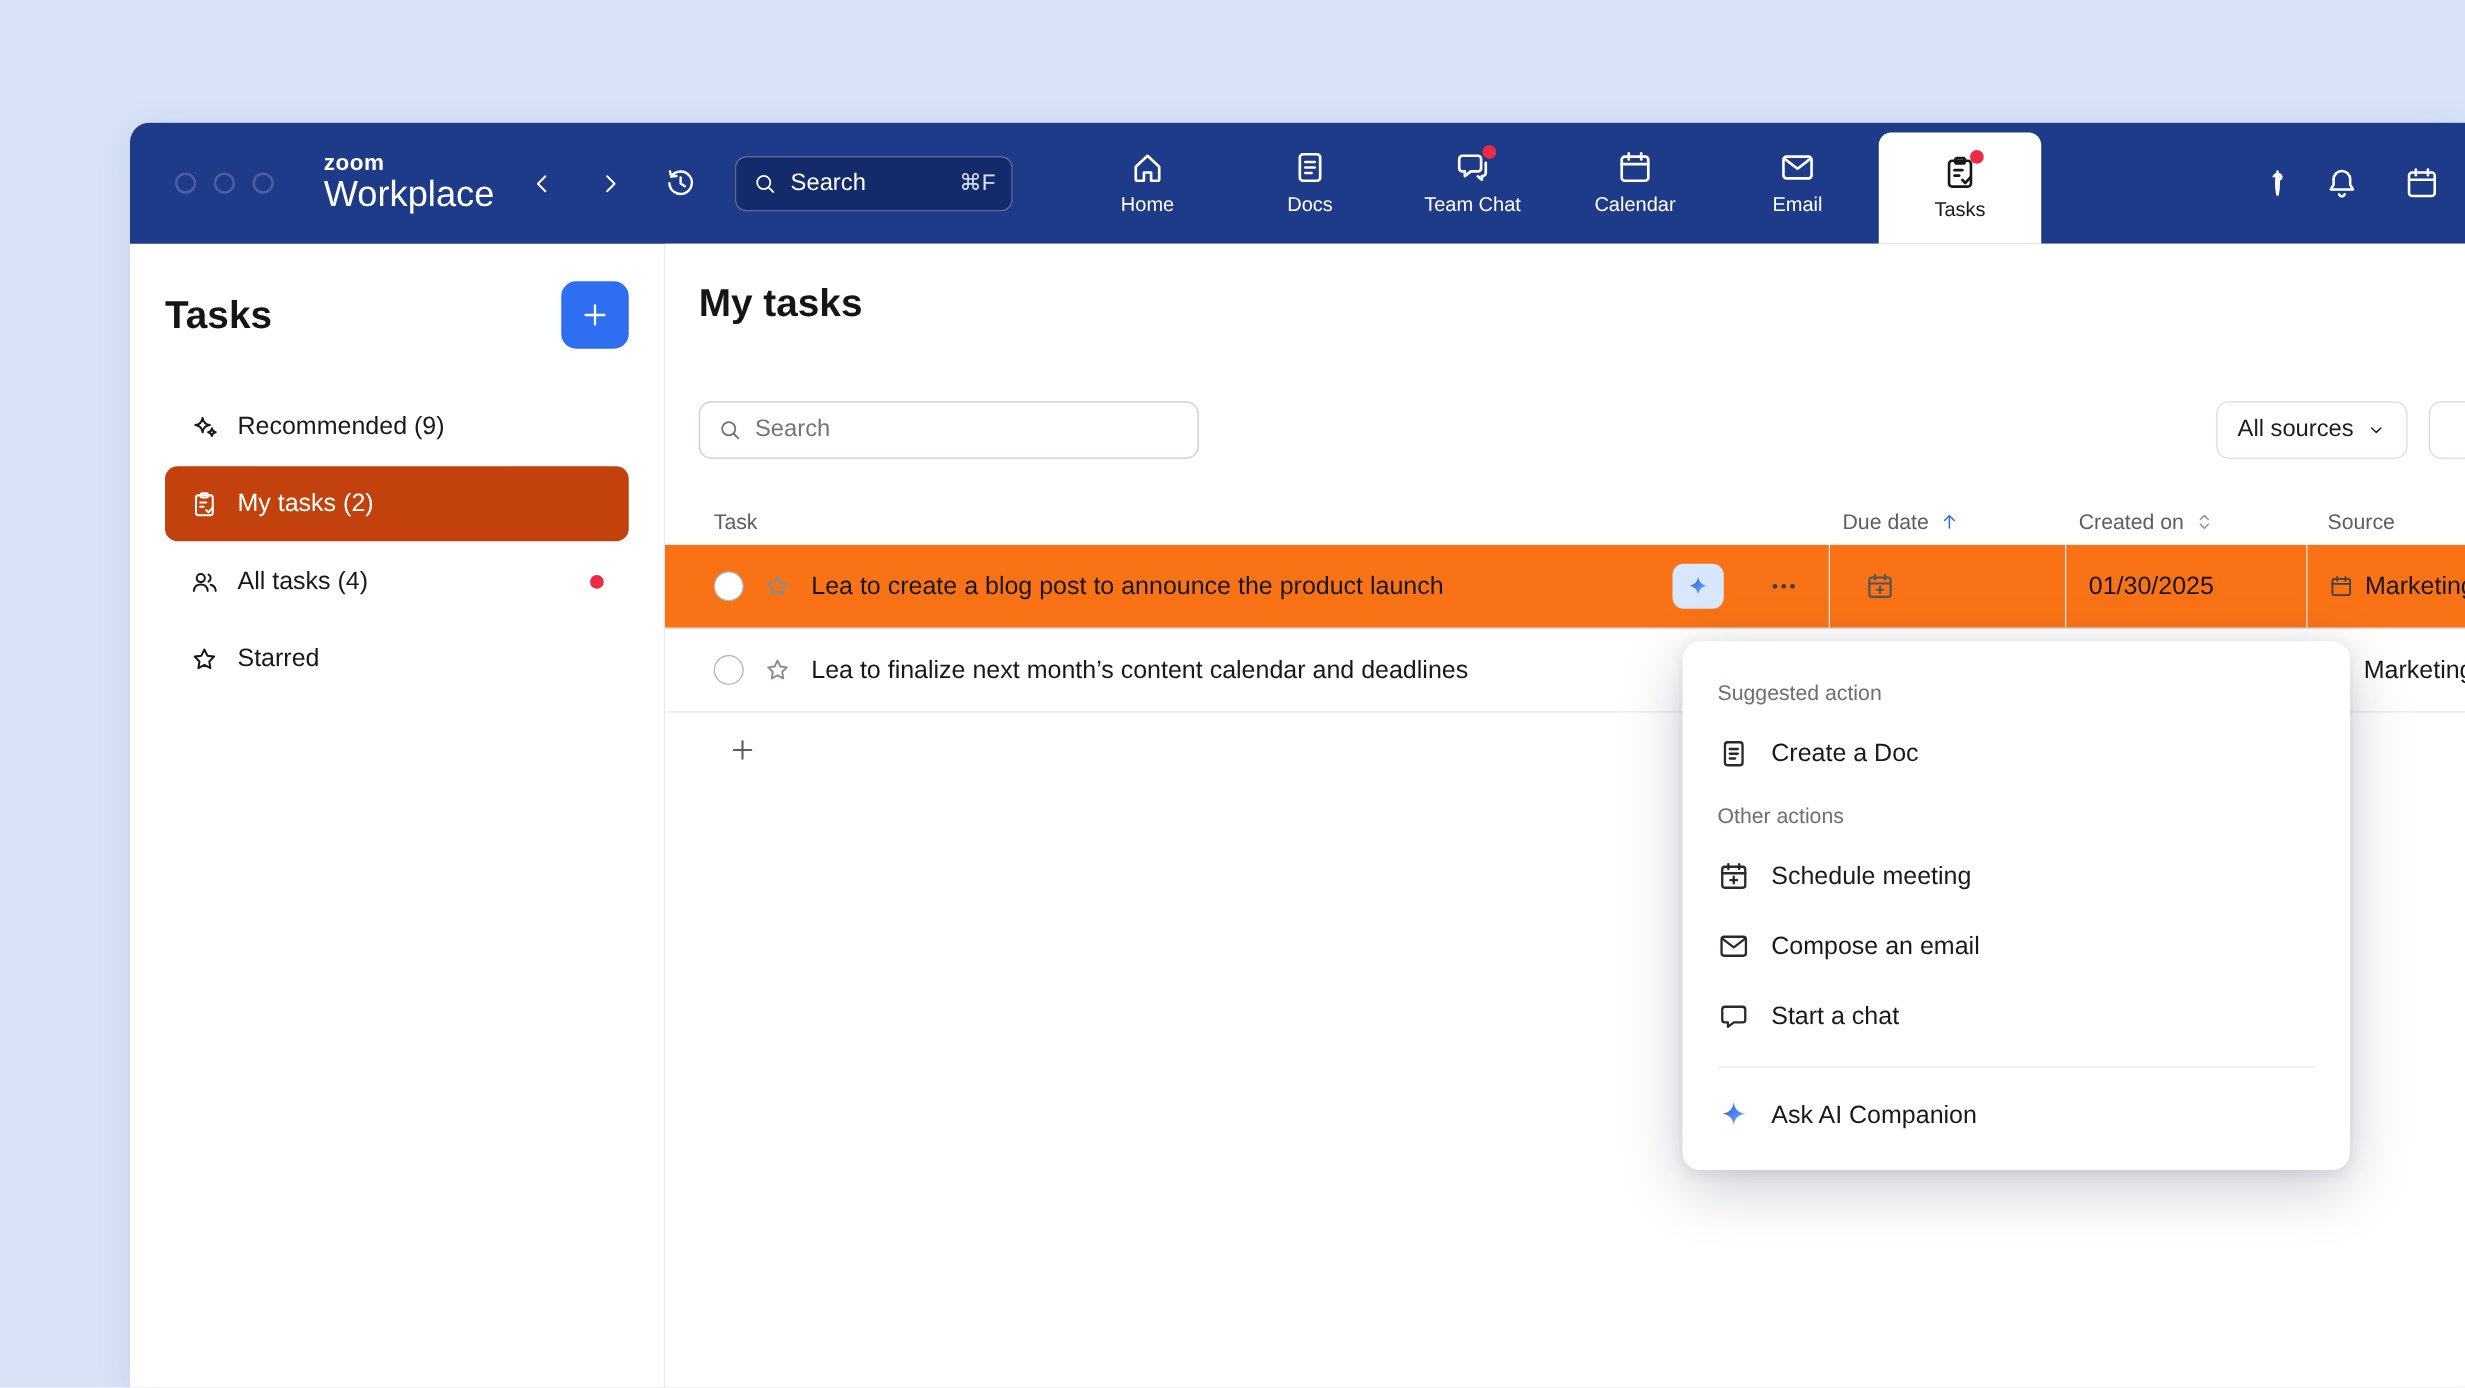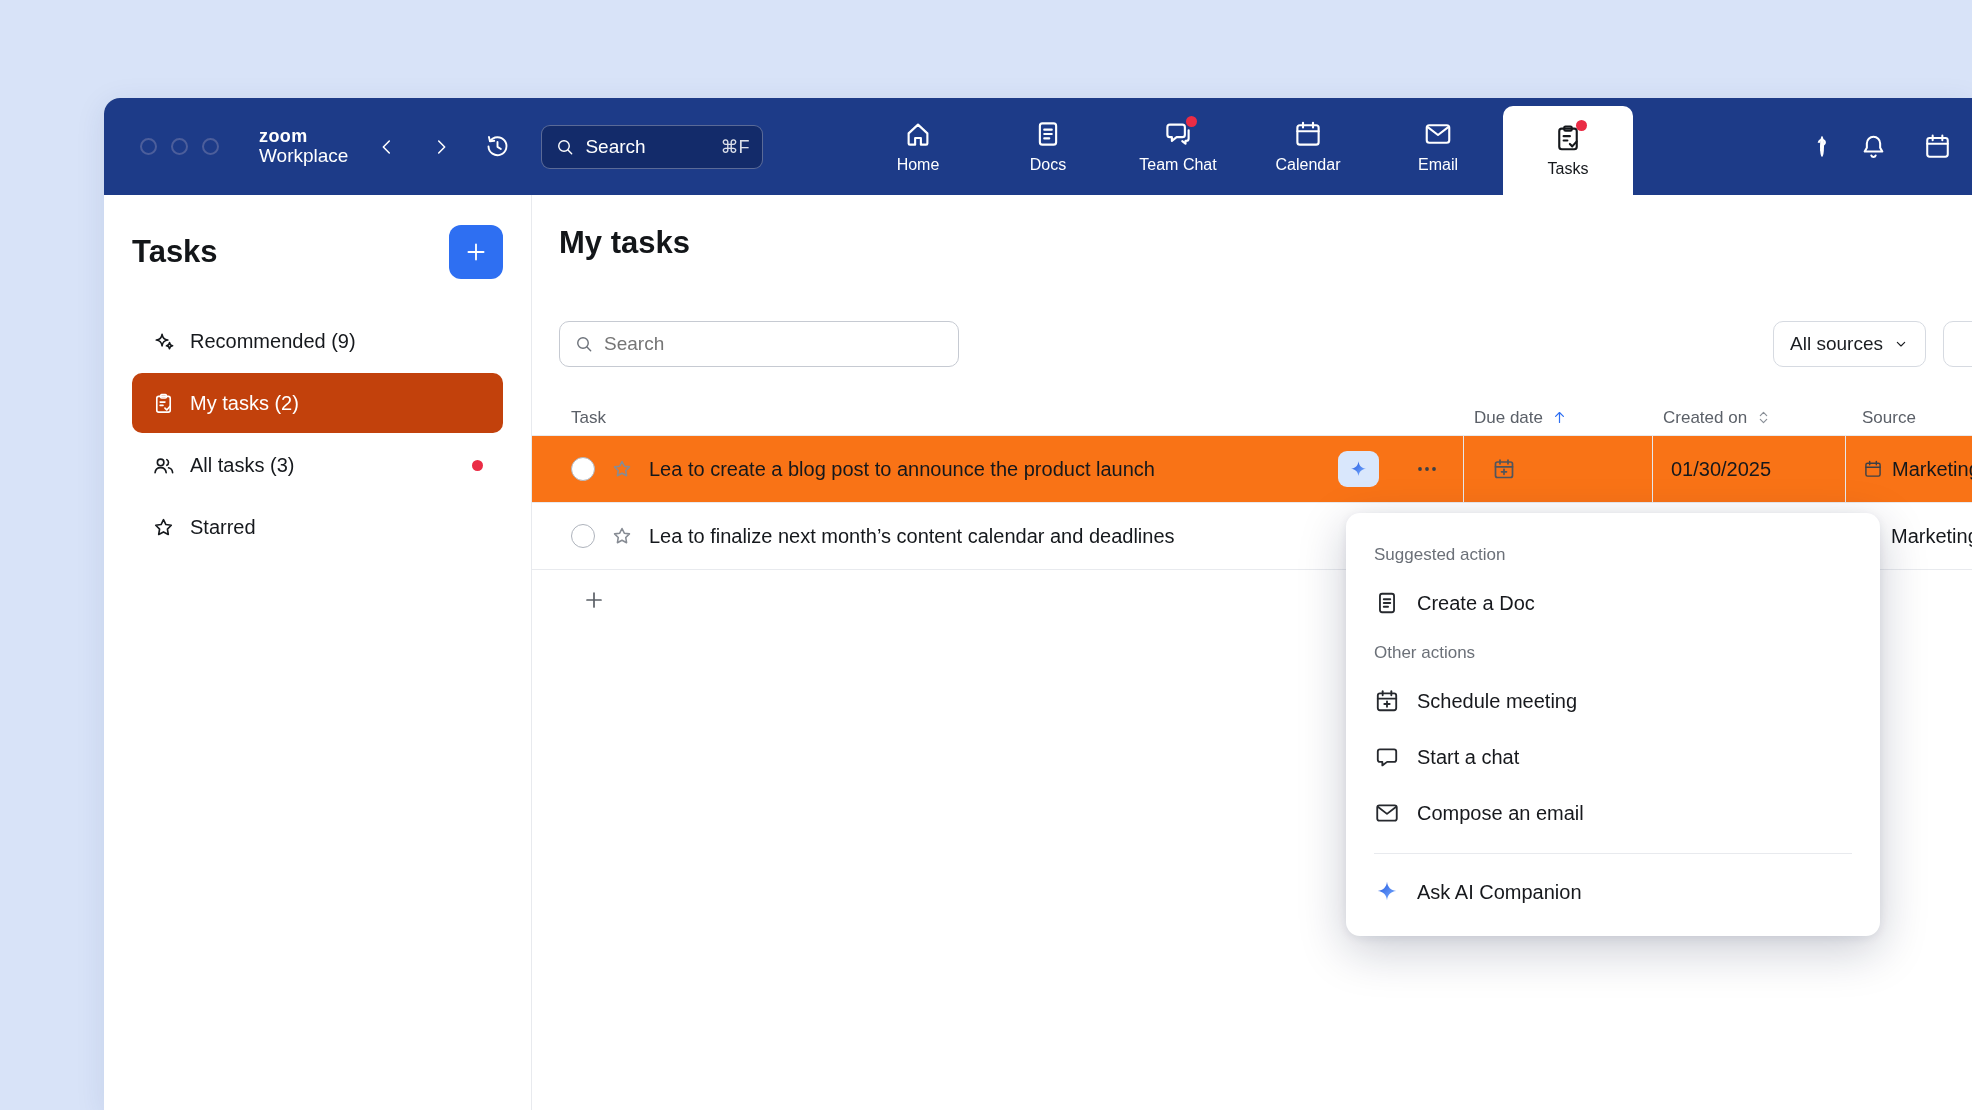--- a/index.html
+++ b/index.html
@@ -24,21 +24,21 @@
 
   
   .topbar {
     height: 97px; flex-shrink: 0; background: #1d3b88; color: #fff;
     display: flex; align-items: center; position: relative;
   }
   .win-controls { display: flex; gap: 14px; margin-left: 36px; }
   .win-dot { width: 17px; height: 17px; border-radius: 50%; border: 2px solid #4c5e9b; }
   .logo { margin-left: 40px; line-height: 1.08; }
   .logo .l1 { font-size: 18px; font-weight: 700; letter-spacing: .4px; }
-  .logo .l2 { font-size: 19px; font-weight: 400; }
+  .logo .l2 { font-size: 29px; font-weight: 400; }
   .nav-arrows { display: flex; align-items: center; gap: 32px; margin-left: 28px; }
   .icon-btn { color: #fff; cursor: pointer; }
   .top-search {
     margin-left: 30px; width: 222px; height: 44px; border-radius: 9px;
     background: rgba(9,24,70,0.45); border: 1px solid rgba(255,255,255,0.30);
     display: flex; align-items: center; gap: 10px; padding: 0 13px;
     font-size: 19px; color: #fff; cursor: pointer;
   }
   .top-search .shortcut { margin-left: auto; color: rgba(255,255,255,0.85); font-size: 18px; }
 
@@ -310,21 +310,21 @@
         </div>
         <div class="side-item">
           <span>
             <svg width="23" height="23" viewBox="0 0 24 24">
                 <circle cx="9" cy="8.8" r="3.4"></circle>
                 <path d="M3.2 19.5c.4-3.3 2.8-5.3 5.8-5.3s5.4 2 5.8 5.3"></path>
                 <path d="M15.5 5.9a3.4 3.4 0 0 1 0 5.9"></path>
                 <path d="M17.3 14.4c2.3.5 3.9 2.2 4.2 5.1"></path>
               </svg>
           </span>
-          <span>All tasks (3)</span>
+          <span>All tasks (4)</span>
           <span class="side-red-dot"></span>
         </div>
         <div class="side-item">
           <span>
             <svg width="23" height="23" viewBox="0 0 24 24">
                 <path d="M12 3.8l2.5 5.1 5.6.8-4 4 .9 5.6-5-2.7-5 2.7.9-5.6-4-4 5.6-.8z"></path>
               </svg>
           </span>
           <span>Starred</span>
         </div>
@@ -492,33 +492,33 @@
           <line x1="16" y1="3" x2="16" y2="6.8"></line>
           <line x1="12" y1="12.3" x2="12" y2="17.3"></line>
           <line x1="9.5" y1="14.8" x2="14.5" y2="14.8"></line>
         </svg>
     </span>
     <span>Schedule meeting</span>
   </div>
   <div class="menu-item">
     <span class="mi">
       <svg width="26" height="26" viewBox="0 0 24 24">
-          <path d="M20.5 7a2 2 0 0 0-2-2h-13a2 2 0 0 0-2 2v7.5a2 2 0 0 0 2 2h2.2v3.3l4.4-3.3h6.4a2 2 0 0 0 2-2z"></path>
-        </svg>
-    </span>
-    <span>Start a chat</span>
-  </div>
-  <div class="menu-item">
-    <span class="mi">
-      <svg width="26" height="26" viewBox="0 0 24 24">
           <rect x="3" y="5" width="18" height="14" rx="2"></rect>
           <path d="M3.8 6.5 12 12.8l8.2-6.3"></path>
         </svg>
     </span>
     <span>Compose an email</span>
+  </div>
+  <div class="menu-item">
+    <span class="mi">
+      <svg width="26" height="26" viewBox="0 0 24 24">
+          <path d="M20.5 7a2 2 0 0 0-2-2h-13a2 2 0 0 0-2 2v7.5a2 2 0 0 0 2 2h2.2v3.3l4.4-3.3h6.4a2 2 0 0 0 2-2z"></path>
+        </svg>
+    </span>
+    <span>Start a chat</span>
   </div>
   <div class="menu-divider"></div>
   <div class="menu-item">
     <span class="mi">
       <svg width="26" height="26" viewBox="0 0 24 24">
         <defs>
             <linearGradient id="aig2" x1="0" y1="0" x2="1" y2="1">
               <stop offset="0" stop-color="#1f55e0"></stop>
               <stop offset="1" stop-color="#7fb2ff"></stop>
             </linearGradient>

